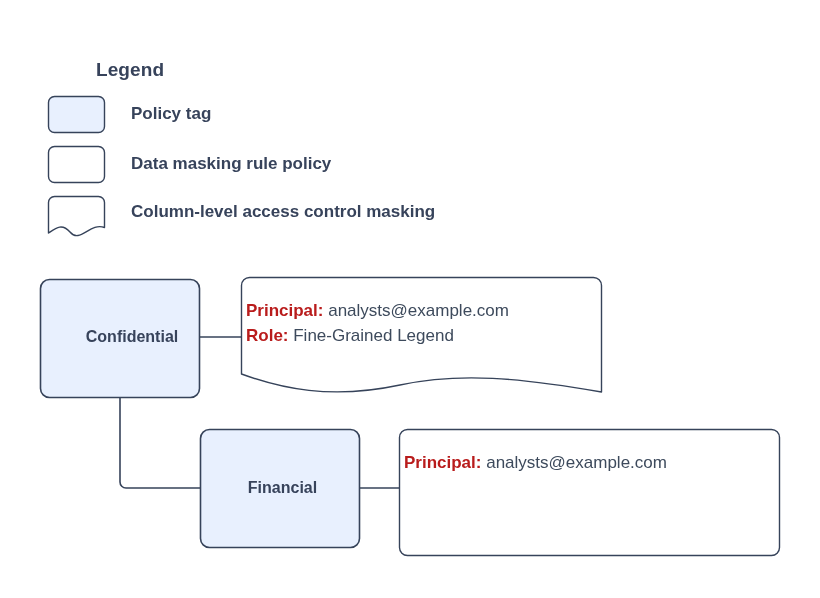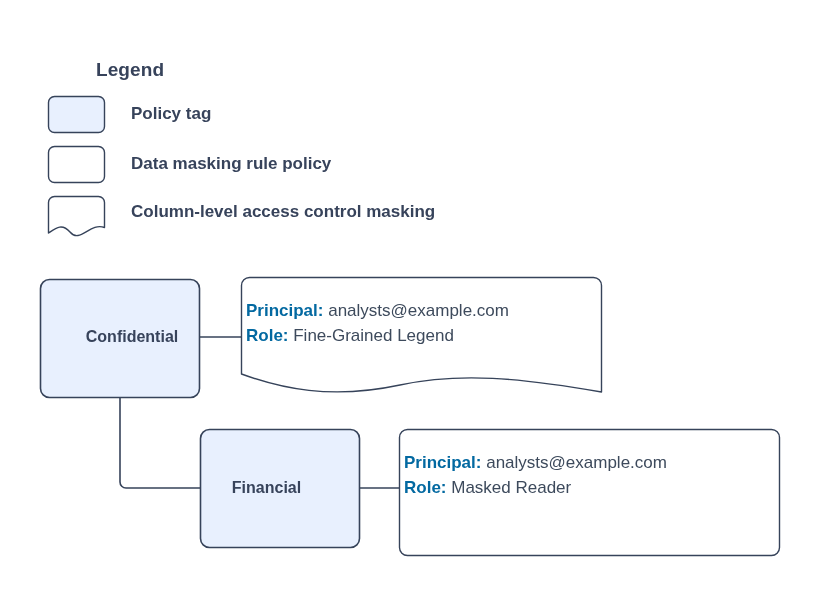--- a/index.html
+++ b/index.html
@@ -53,21 +53,21 @@
   }
 
   .callout-text {
     font-size: 17px;
     color: #3d4a5c;
     line-height: 25px;
     white-space: nowrap;
   }
   .callout-text b {
     font-weight: bold;
-    color: #0369a1;
+    color: #b91c1c;
   }
 </style>
 </head>
 <body>
 
 <svg id="canvas" viewBox="0 0 820 598" xmlns="http://www.w3.org/2000/svg">
 
   <rect x="48.5" y="96.5" width="56" height="36" rx="6" ry="6" fill="#e8f0fe" stroke="#36435a" stroke-width="1.4"></rect>
 
   <rect x="48.5" y="146.5" width="56" height="36" rx="6" ry="6" fill="#ffffff" stroke="#36435a" stroke-width="1.4"></rect>
@@ -100,35 +100,31 @@
 <div class="abs" id="legend-title">Legend</div>
 
 <div class="abs legend-row-label" style="left:131px; top:104px;text-align:right;">Policy tag</div>
 
 <div class="abs legend-row-label" style="left:131px; top:154px;">Data masking rule policy</div>
 
 <div class="abs legend-row-label" style="left:131px; top:202px;">Column-level access control masking</div>
 
 <div class="abs node-label" style="left:40px; top:328px; width:184px;">Confidential</div>
 
-<div class="abs node-label" style="left:200px; top:479px; width:133px;">Financial</div>
+<div class="abs node-label" style="left:200px; top:479px; width:133px;padding-left:16px;">Financial</div>
 
 <div class="abs" style="left:246px; top:298px;">
   <div class="callout-text">
     <b>Principal:</b>
     <span>analysts@example.com</span>
   </div>
   <div class="callout-text">
     <b>Role:</b>
     <span>Fine-Grained Legend</span>
   </div>
 </div>
 
 <div class="abs" style="left:404px; top:450px;">
   <div class="callout-text">
     <b>Principal:</b>
     <span>analysts@example.com</span>
   </div>
-  <div class="callout-text">
-    <b>Role:</b>
-    <span>Masked Reader</span>
-  </div>
 </div>
 
 </body></html>

